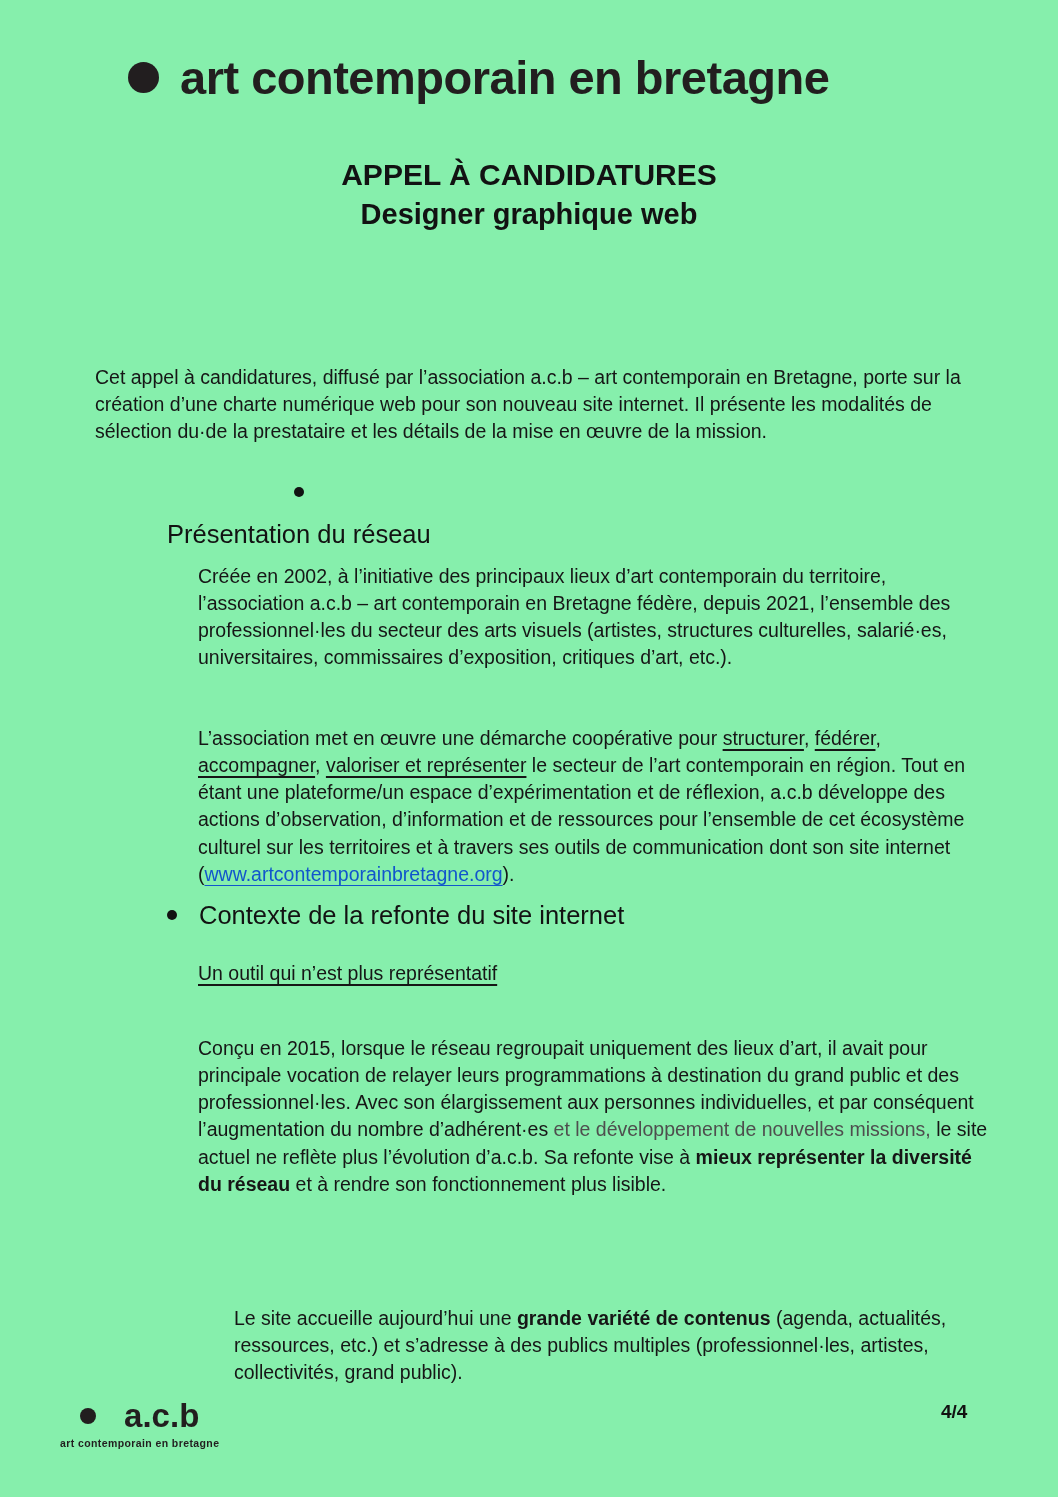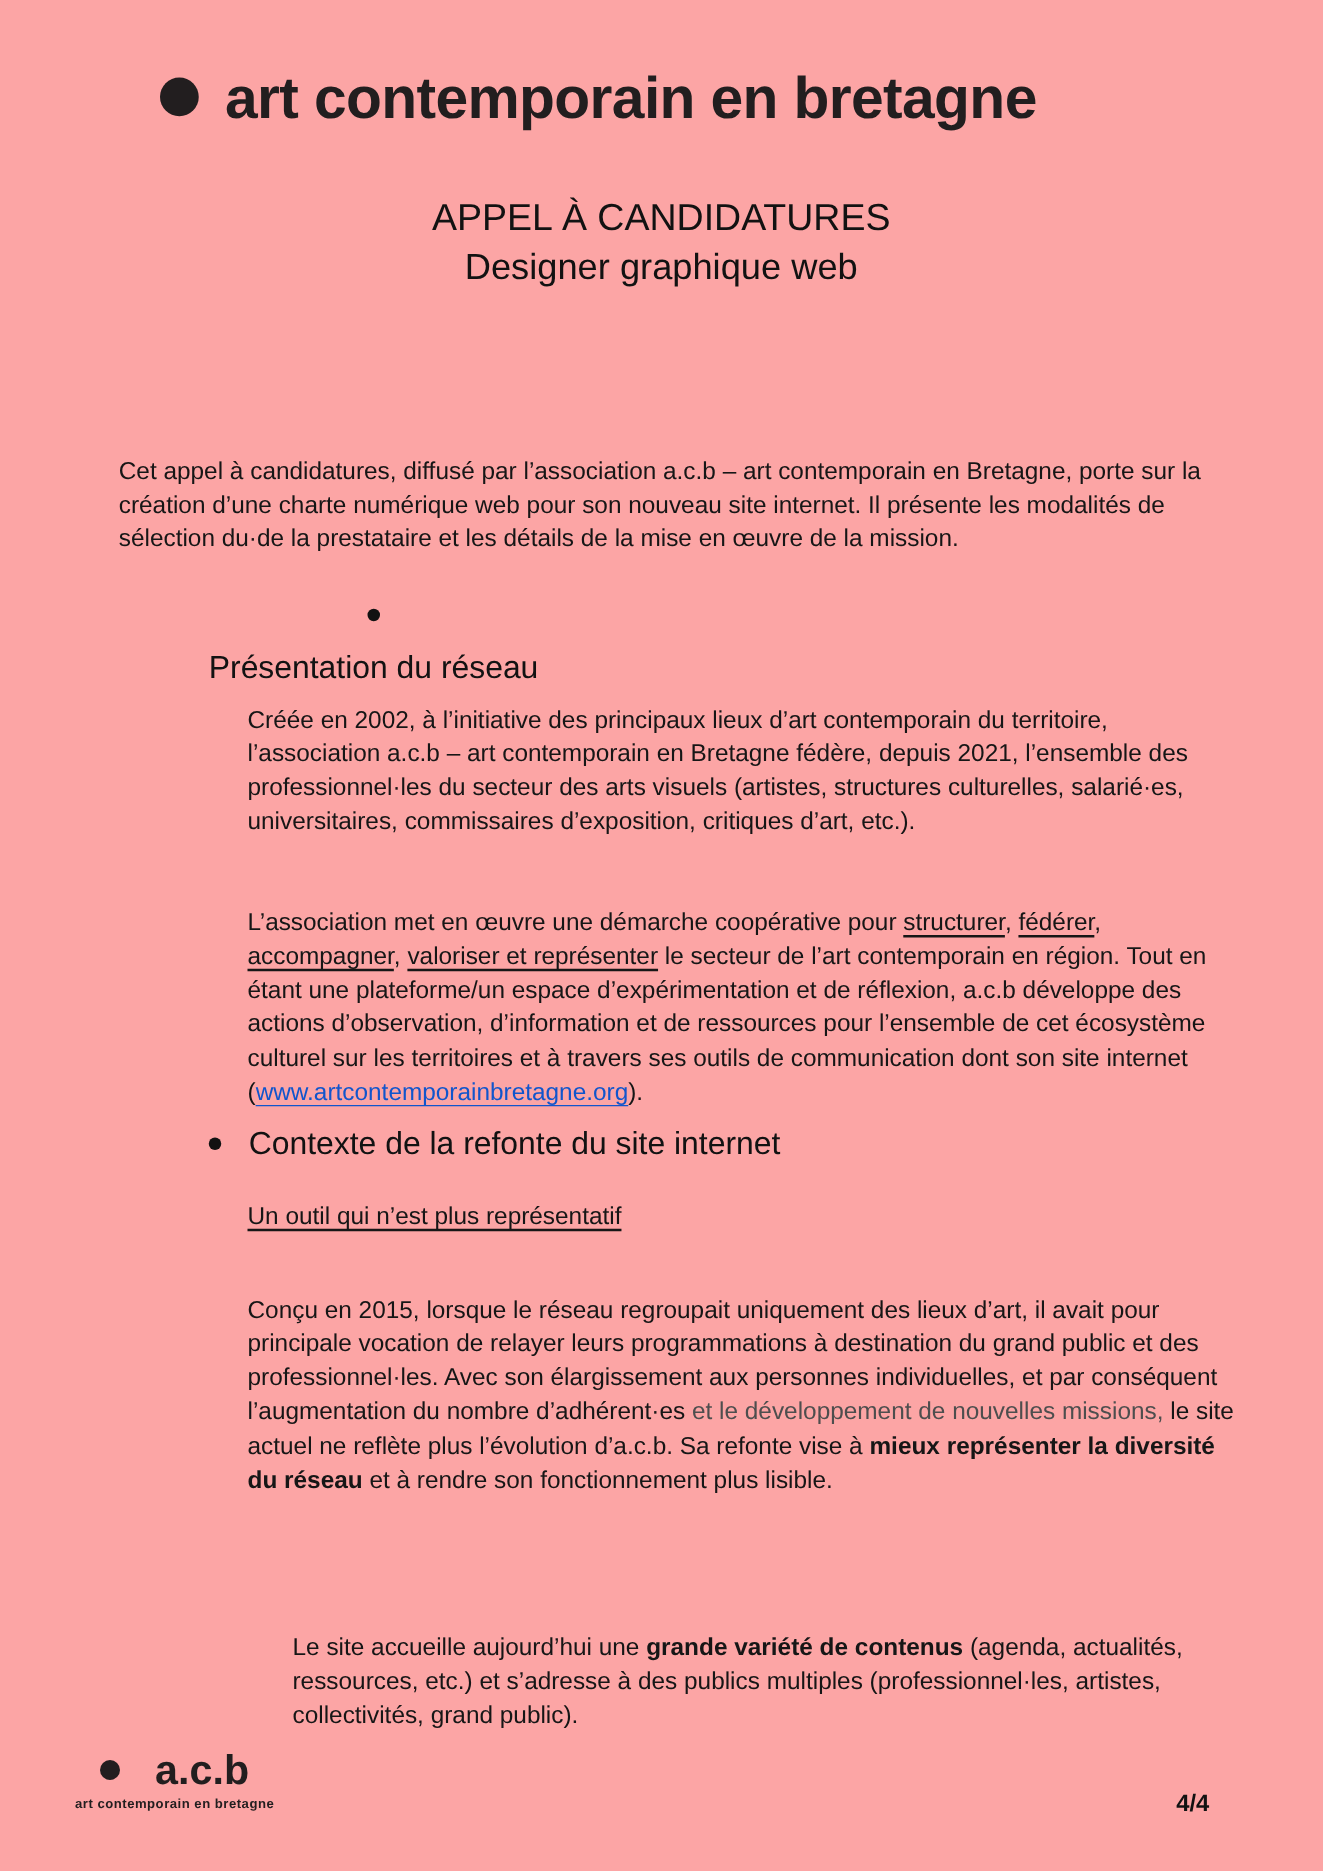--- a/index.html
+++ b/index.html
@@ -2,34 +2,34 @@
 <html><head>
 <meta charset="utf-8">
 <style>
   * { box-sizing: border-box; }
   html, body { margin: 0; padding: 0; background: #ffffff; }
   .page {
     position: relative;
     width: 1058px;
     height: 1497px;
     margin: 0 auto;
-    background: #fca5a5;
+    background: #86efac;
     color: #171717;
     font-family: "Liberation Sans", sans-serif;
     overflow: hidden;
   }
   .abs { position: absolute; }
 
   
   .logo { top: 52px; left: 128px; display: flex; align-items: center; gap: 21px; }
   .logo .dot { width: 31px; height: 31px; border-radius: 50%; background: #221e1f; flex: none; }
   .logo .txt { font-size: 47px; font-weight: 700; color: #221e1f; letter-spacing: -0.5px; line-height: 1.1; white-space: nowrap; }
 
   
-  .titles { top: 158px; left: 0; width: 100%; text-align: center; font-weight: 400; color: #121212; }
+  .titles { top: 158px; left: 0; width: 100%; text-align: center; font-weight: 700; color: #121212; }
   .t1 { font-size: 30px; line-height: 34px; }
   .t2 { font-size: 29px; line-height: 33px; margin-top: 6px; }
   .t3 { font-size: 31px; line-height: 35px; margin-top: 45px; }
 
   
   .body-text { font-size: 19.5px; line-height: 27.3px; color: #161616; }
   .intro { top: 344px; left: 95px; width: 890px; }
 
   .sec-h { display: flex; align-items: center; gap: 22px; font-size: 25.5px; color: #121212; line-height: 30px; }
   .sec-h .bullet { width: 10px; height: 10px; border-radius: 50%; background: #121212; flex: none; }
@@ -52,21 +52,21 @@
   span.b { font-weight: 700; }
   span.light { color: #4e4e4e; }
   span.link { color: #1155cc; text-decoration: underline; text-underline-offset: 3.5px; cursor: pointer; }
 
   
   .footer-logo { top: 1398px; left: 60px; text-align: center; color: #221e1f; }
   .f-main { display: flex; align-items: center; justify-content: center; gap: 28px; }
   .f-main .dot { width: 16px; height: 16px; border-radius: 50%; background: #221e1f; flex: none; }
   .f-main .txt { font-size: 33px; font-weight: 700; line-height: 36px; }
   .f-sub { font-size: 10.5px; font-weight: 700; letter-spacing: 0.4px; margin-top: 3px; white-space: nowrap; }
-  .pageno { top: 1401px; left: 941px; font-size: 19px; font-weight: 700; color: #121212; margin-top: 32px; }
+  .pageno { top: 1401px; left: 941px; font-size: 19px; font-weight: 700; color: #121212; }
 </style>
 </head>
 <body>
 
 <div class="page">
 
   <div class="abs logo">
     <span class="dot"></span>
     <span class="txt">art contemporain en bretagne</span>
   </div>

